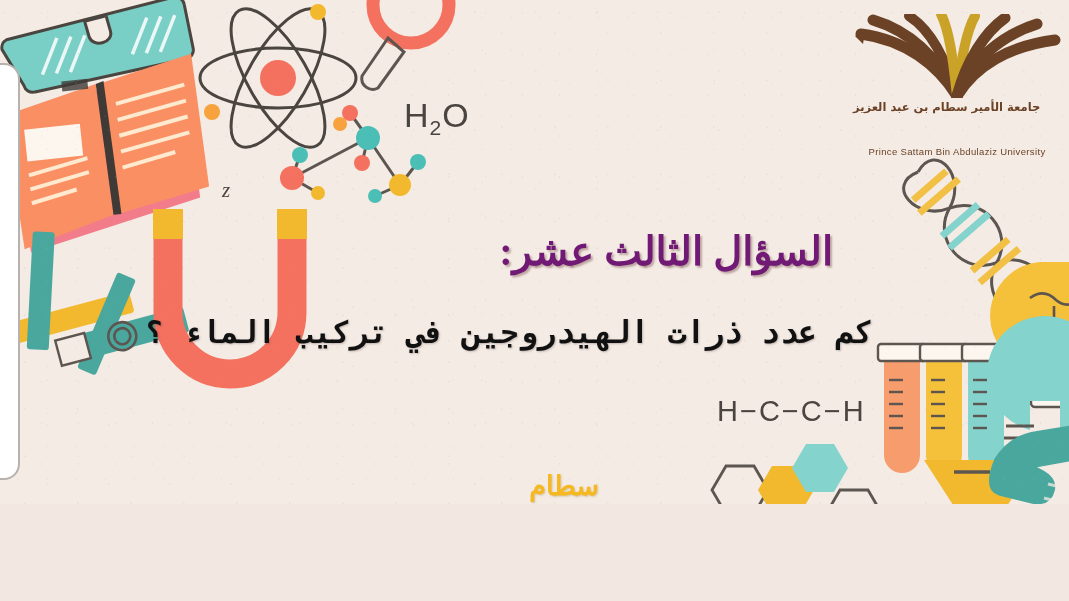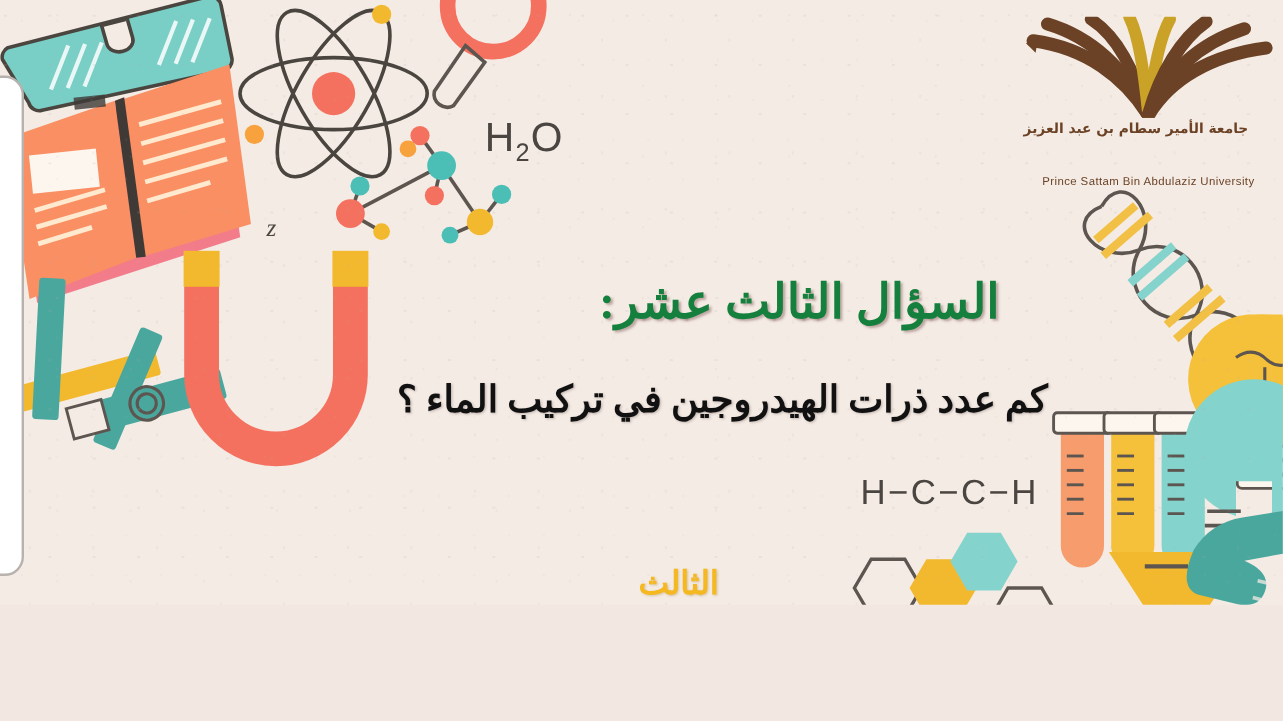--- a/index.html
+++ b/index.html
@@ -27,27 +27,27 @@
     position:absolute;left:-22px;top:63px;width:42px;height:417px;
     border:2px solid #b8b2ae;border-radius:16px;background:#ffffff;
     box-sizing:border-box;
   }
   .deco{position:absolute;}
 
   
   .q-title{
     position:absolute;right:236px;top:228px;
     font-family:"Liberation Serif", serif;
-    font-weight:bold;font-size:40px;color:#15803d;
+    font-weight:bold;font-size:40px;color:#701a75;
     direction:rtl;text-shadow:2px 2px 2px rgba(90,40,40,.35);
     white-space:nowrap;letter-spacing:0;text-align:right;
   }
   .q-body{
     position:absolute;right:196px;top:314px;
-    font-family:Liberation Serif, serif;
+    font-family:Liberation Mono, monospace;
     font-weight:bold;font-size:31px;color:#111111;
     direction:rtl;text-shadow:1px 1px 2px rgba(80,60,60,.30);
     white-space:nowrap;
   }
   .q-answer{
     position:absolute;right:470px;top:470px;
     font-family:"Liberation Serif", serif;
     font-weight:bold;font-size:27px;color:#f5b820;
     direction:rtl;text-shadow:1px 1px 2px rgba(150,110,20,.30);
     white-space:nowrap;
@@ -326,15 +326,15 @@
         <path d="M104,82 C122,52 156,32 202,26" stroke="#6b4226" stroke-width="11"></path>
       </g>
       <path d="M12,18 L2,22 L10,30" fill="#6b4226"></path>
     </svg>
     <div class="logo-ar">جامعة الأمير سطام بن عبد العزيز</div>
     <div class="logo-en">Prince Sattam Bin Abdulaziz University</div>
   </div>
 
   <div class="q-title">السؤال الثالث عشر:</div>
   <div class="q-body">كم عدد ذرات الهيدروجين في تركيب الماء  ؟</div>
-  <div class="q-answer">الثالث</div>
+  <div class="q-answer">سطام</div>
 
 </div>
 
 </body></html>

